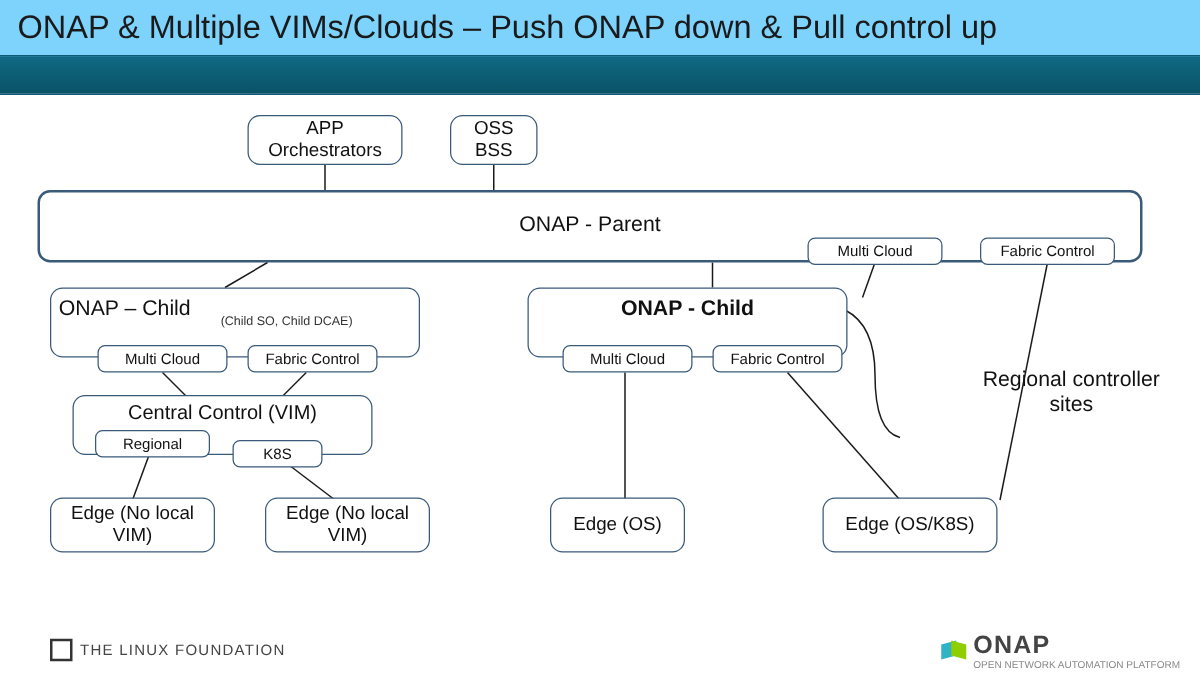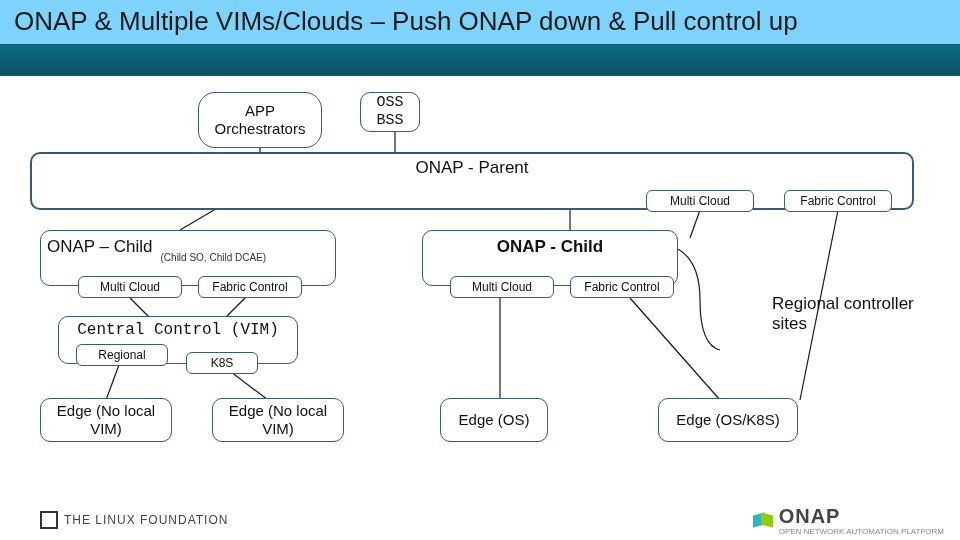--- a/index.html
+++ b/index.html
@@ -98,21 +98,21 @@
     position: absolute;
     left: 8px; top: 3px; width: 12px; height: 12px;
     background: #8fce00;
     transform: skewY(15deg);
   }
   .onap-tag { font-size: 8px; color: #888; letter-spacing:0; display:block; line-height:1; }
   #onap-parent {
     border-width: 2px;
     align-items: flex-start;
     justify-content: center;
-    padding-top: 4px;
+    padding-top: 16px;
   }
 </style>
 </head>
 <body>
 
 <div class="title-bar">
   <div class="title-text">ONAP &amp; Multiple VIMs/Clouds – Push ONAP down &amp; Pull control up</div>
 </div>
 <div class="title-band"></div>
 
@@ -135,61 +135,61 @@
 
     <line x1="120" y1="362" x2="106" y2="400"></line>
     <line x1="218" y1="362" x2="268" y2="400"></line>
 
     <line x1="500" y1="298" x2="500" y2="400"></line>
 
     <line x1="630" y1="298" x2="720" y2="400"></line>
   </g>
 </svg>
 
-<div id="app-orch" class="box" style="left:198px; top:92px; width:124px; height:56px; white-space:pre-line;border-radius:17px;">
+<div id="app-orch" class="box" style="left:198px; top:92px; width:124px; height:40px; white-space:pre-line;">
   <span>APP
 Orchestrators</span>
 </div>
-<div id="oss-bss" class="box" style="left:360px; top:92px; width:60px; height:40px; white-space:pre-line;font-family:Liberation Mono, monospace;">
+<div id="oss-bss" class="box" style="left:360px; top:92px; width:70px; height:40px; white-space:pre-line;">
   <span>OSS
 BSS</span>
 </div>
 
 <div id="onap-parent" class="box" style="left:30px; top:152px; width:884px; height:58px;">
   <span style="font-size:17px;">ONAP - Parent</span>
 </div>
 <div class="box small" style="left:646px; top:190px; width:108px; height:22px; border-radius:6px;">
   <span>Multi  Cloud</span>
 </div>
 <div class="box small" style="left:784px; top:190px; width:108px; height:22px; border-radius:6px;">
   <span>Fabric Control</span>
 </div>
 
 <div class="box" style="left:40px; top:230px; width:296px; height:56px; align-items:flex-start; justify-content:flex-start; padding:6px 6px; gap:4px;">
   <span style="font-size:17px;">ONAP – Child</span>
-  <span class="footnote" style="align-self:center; margin-left:4px;">(Child SO, Child DCAE)</span>
+  <span class="footnote" style="align-self:center; margin-left:20px;">(Child SO, Child DCAE)</span>
 </div>
 <div class="box small" style="left:78px; top:276px; width:104px; height:22px; border-radius:6px;">
   <span>Multi  Cloud</span>
 </div>
 <div class="box small" style="left:198px; top:276px; width:104px; height:22px; border-radius:6px;">
   <span>Fabric Control</span>
 </div>
 
 <div class="box" style="left:422px; top:230px; width:256px; height:56px; align-items:flex-start; padding-top:6px;">
   <span style="font-size:17px;font-weight:bold;">ONAP - Child</span>
 </div>
 <div class="box small" style="left:450px; top:276px; width:104px; height:22px; border-radius:6px;">
   <span>Multi  Cloud</span>
 </div>
 <div class="box small" style="left:570px; top:276px; width:104px; height:22px; border-radius:6px;">
   <span>Fabric Control</span>
 </div>
 
-<div class="box" style="left:58px; top:316px; width:240px; height:48px; align-items:flex-start; padding-top:4px;font-family:Liberation Mono, monospace;">
+<div class="box" style="left:58px; top:316px; width:240px; height:48px; align-items:flex-start; padding-top:4px;">
   <span style="font-size:16px;">Central Control (VIM)</span>
 </div>
 <div class="box small" style="left:76px; top:344px; width:92px; height:22px; border-radius:6px;">
   <span>Regional</span>
 </div>
 <div class="box small" style="left:186px; top:352px; width:72px; height:22px; border-radius:6px;">
   <span>K8S</span>
 </div>
 
 <div class="box" style="left:40px; top:398px; width:132px; height:44px; white-space:pre-line;">
@@ -200,21 +200,21 @@
   <span>Edge (No local
 VIM)</span>
 </div>
 <div class="box" style="left:440px; top:398px; width:108px; height:44px;">
   <span>Edge (OS)</span>
 </div>
 <div class="box" style="left:658px; top:398px; width:140px; height:44px;">
   <span>Edge (OS/K8S)</span>
 </div>
 
-<div class="label-plain" style="left:772px; top:294px; width:170px; white-space:pre-line;">Regional controller
+<div class="label-plain" style="left:772px; top:294px; width:170px; white-space:pre-line;text-align:center;">Regional controller
 sites</div>
 
 <div class="footer">
   <div class="lf-logo">
     <span class="lf-square"></span>
     <span style="font-weight:300;">THE LINUX FOUNDATION</span>
   </div>
   <div class="onap-logo">
     <span class="onap-cube"></span>
     <span>

